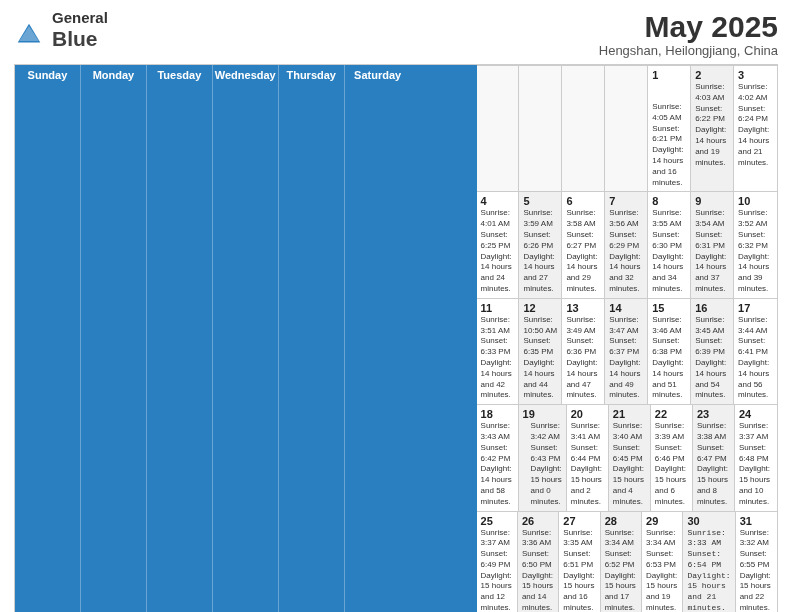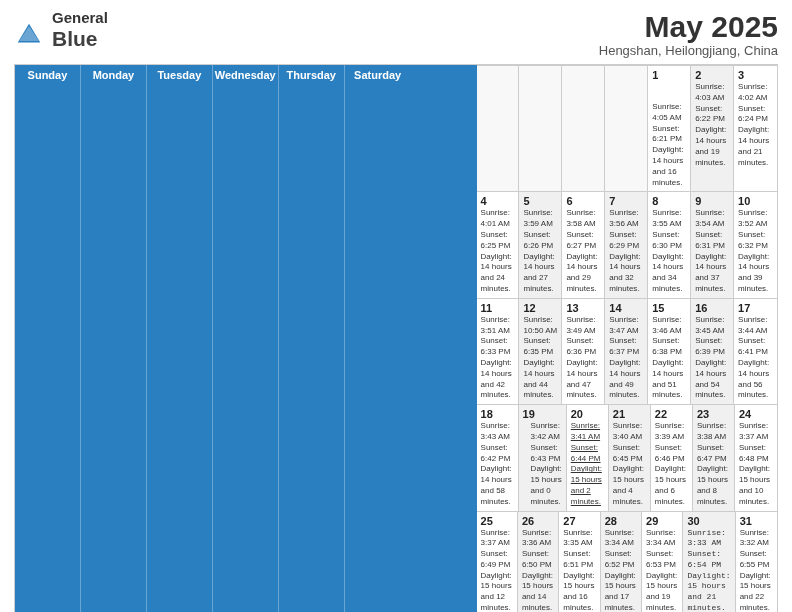--- a/index.html
+++ b/index.html
@@ -300,21 +300,21 @@
           </div>
           <div class="cal-cell shaded">
             <div class="day-num">19</div>
             <div class="cell-text" style="white-space: pre-line; margin-left: 8px;">Sunrise: 3:42 AM
 Sunset: 6:43 PM
 Daylight: 15 hours
 and 0 minutes.</div>
           </div>
           <div class="cal-cell">
             <div class="day-num">20</div>
-            <div class="cell-text" style="white-space: pre-line; text-decoration: underline;">Sunrise: 3:41 AM
+            <div class="cell-text" style="white-space: pre-line;">Sunrise: 3:41 AM
 Sunset: 6:44 PM
 Daylight: 15 hours
 and 2 minutes.</div>
           </div>
           <div class="cal-cell shaded">
             <div class="day-num">21</div>
             <div class="cell-text" style="white-space: pre-line;">Sunrise: 3:40 AM
 Sunset: 6:45 PM
 Daylight: 15 hours
 and 4 minutes.</div>

